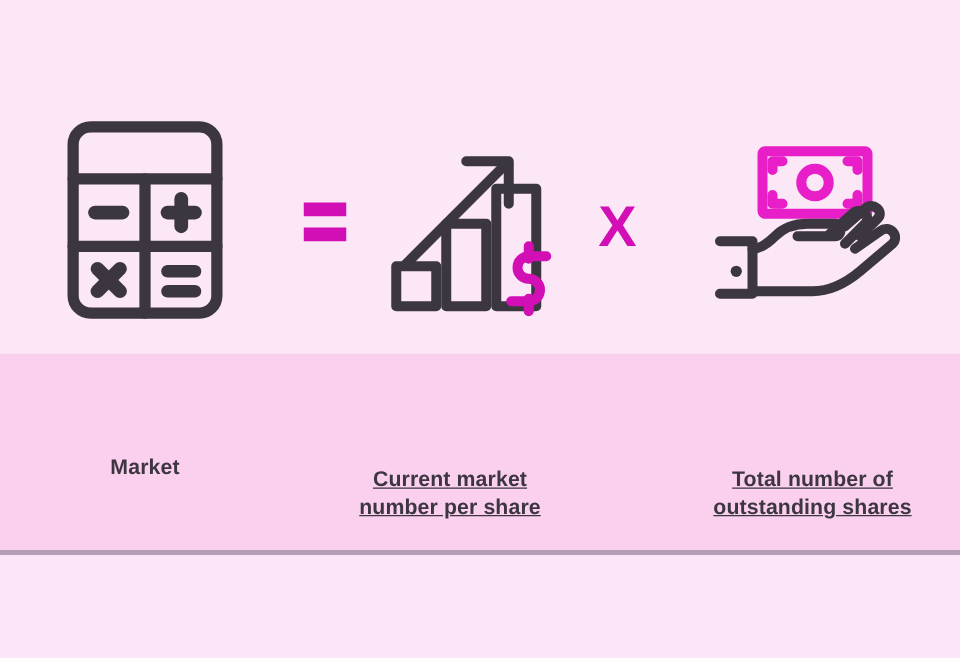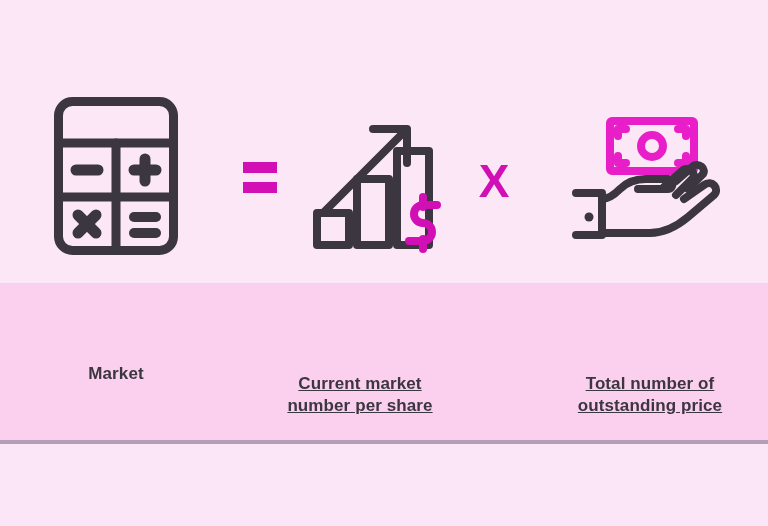--- a/index.html
+++ b/index.html
@@ -214,18 +214,18 @@
       <div>Market</div>
     </div>
 
     <div class="label label-2">
       <div>Current market</div>
       <div>number per share</div>
     </div>
 
     <div class="label label-3">
       <div>Total number of</div>
-      <div>outstanding price</div>
+      <div>outstanding shares</div>
     </div>
 
   </div>
 
 </div>
 
 </body></html>

